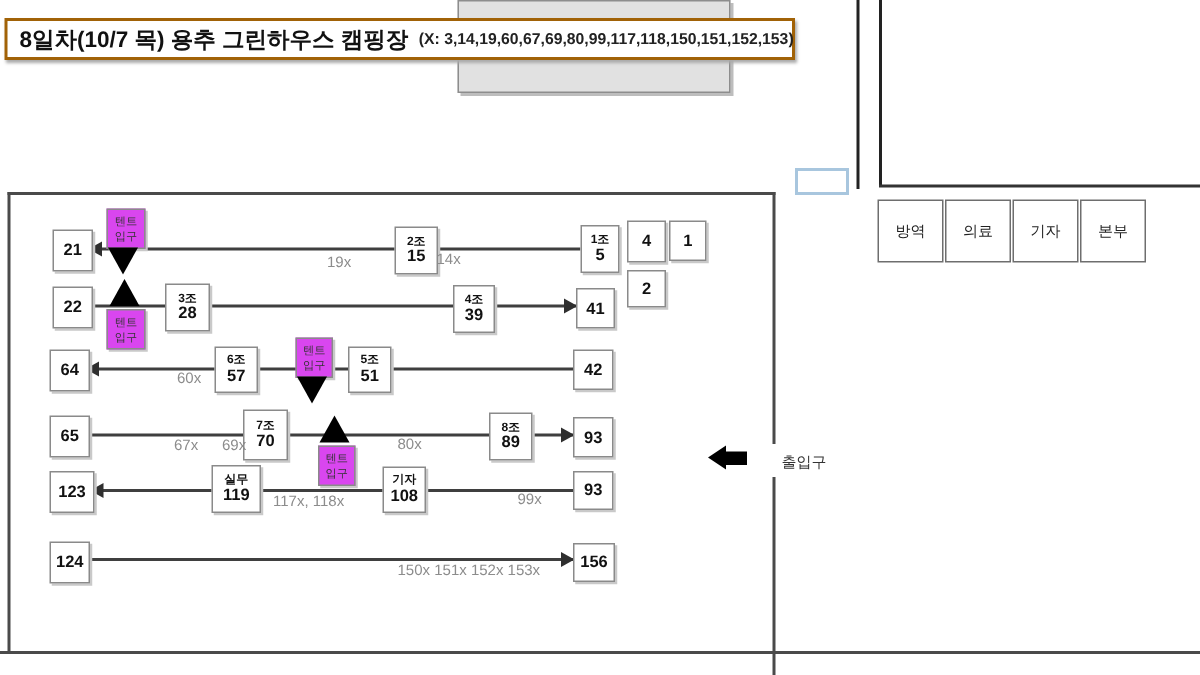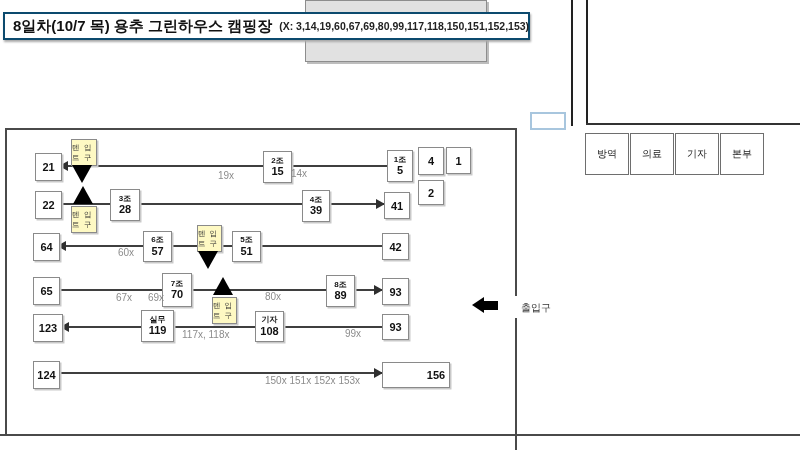--- a/index.html
+++ b/index.html
@@ -8,29 +8,29 @@
   .hline,.vline{position:absolute;background:#4a4a4a;}
   .rowline{position:absolute;height:2px;background:#3f3f3f;}
   .ah-l{position:absolute;width:0;height:0;border-top:5px solid transparent;border-bottom:5px solid transparent;border-right:9px solid #2f2f2f;}
   .ah-r{position:absolute;width:0;height:0;border-top:5px solid transparent;border-bottom:5px solid transparent;border-left:9px solid #2f2f2f;}
   .nbox{position:absolute;background:#fff;border:1px solid #8a8a8a;box-shadow:1.5px 1.5px 0 #c9c9c9;
         display:flex;align-items:center;justify-content:center;font-weight:bold;font-size:11px;color:#111;}
   .gbox{position:absolute;background:#fff;border:1px solid #8a8a8a;box-shadow:1.5px 1.5px 0 #c9c9c9;
         display:flex;flex-direction:column;align-items:center;justify-content:center;color:#111;line-height:1.1;}
   .gbox .g-top{font-size:8px;font-weight:bold;}
   .gbox .g-num{font-size:11px;font-weight:bold;}
-  .tbox{position:absolute;background:#fef9c3;border:1px solid #8a8a8a;box-shadow:1.5px 1.5px 0 #c9c9c9;
-        display:flex;flex-direction:row;align-items:center;justify-content:center;color:#333;
+  .tbox{position:absolute;background:#d946ef;border:1px solid #8a8a8a;box-shadow:1.5px 1.5px 0 #c9c9c9;
+        display:flex;flex-direction:column;align-items:center;justify-content:center;color:#333;
         font-size:7.5px;line-height:1.25;}
   .tri-dn{position:absolute;width:0;height:0;border-left:10px solid transparent;border-right:10px solid transparent;border-top:18px solid #000;}
   .tri-up{position:absolute;width:0;height:0;border-left:10px solid transparent;border-right:10px solid transparent;border-bottom:18px solid #000;}
   .cl{position:absolute;font-size:10px;color:#8c8c8c;white-space:nowrap;}
   .adminbox{position:absolute;width:42px;height:40px;background:#fff;border:1.5px solid #6e6e6e;
             display:flex;align-items:center;justify-content:center;font-size:10px;color:#222;}
-  #title-box{position:absolute;left:3px;top:12px;width:527px;height:28px;background:#fff;border:2px solid #0c4a6e;
+  #title-box{position:absolute;left:3px;top:12px;width:527px;height:28px;background:#fff;border:2px solid #a16207;
              box-shadow:1px 2px 2px #aaa;display:flex;align-items:center;padding-left:8px;box-sizing:border-box;white-space:nowrap;}
   #title-main{font-size:15px;font-weight:bold;color:#111;}
   #title-sub{font-size:10.5px;font-weight:bold;color:#222;margin-left:7px;}
   #gray-block{position:absolute;left:305px;top:0;width:180px;height:60px;background:#e1e1e1;border:1px solid #8d8d8d;box-shadow:2px 2px 0 #bdbdbd;}
   #blue-box{position:absolute;left:530px;top:112px;width:32px;height:14px;background:#fff;border:2px solid #a8c6de;}
   #facility-box{position:absolute;left:698px;top:369px;width:95px;height:60px;background:#fff;border:1.5px solid #6e6e6e;
                 display:flex;flex-direction:column;align-items:center;justify-content:center;gap:9px;font-size:10px;color:#222;}
   #exit-arrow{position:absolute;left:472px;top:297px;width:26px;height:17px;}
   #exit-arrow .head{position:absolute;left:0;top:0;width:0;height:0;border-top:8.5px solid transparent;border-bottom:8.5px solid transparent;border-right:12px solid #000;}
   #exit-arrow .tail{position:absolute;left:11px;top:4px;width:15px;height:9px;background:#000;}
@@ -179,21 +179,21 @@
     </div>
   <div class="nbox" style="left:382px;top:233px;width:25px;height:25px;">
       <span>42</span>
     </div>
   <div class="nbox" style="left:382px;top:278px;width:25px;height:25px;">
       <span>93</span>
     </div>
   <div class="nbox" style="left:382px;top:314px;width:25px;height:24px;">
       <span>93</span>
     </div>
-  <div class="nbox" style="left:382px;top:362px;width:26px;height:24px;padding-left:40px;">
+  <div class="nbox" style="left:382px;top:362px;width:26px;height:24px;">
       <span>156</span>
     </div>
   <div class="nbox" style="left:418px;top:147px;width:24px;height:26px;">
       <span>4</span>
     </div>
   <div class="nbox" style="left:446px;top:147px;width:23px;height:25px;">
       <span>1</span>
     </div>
   <div class="nbox" style="left:418px;top:180px;width:24px;height:23px;">
       <span>2</span>

